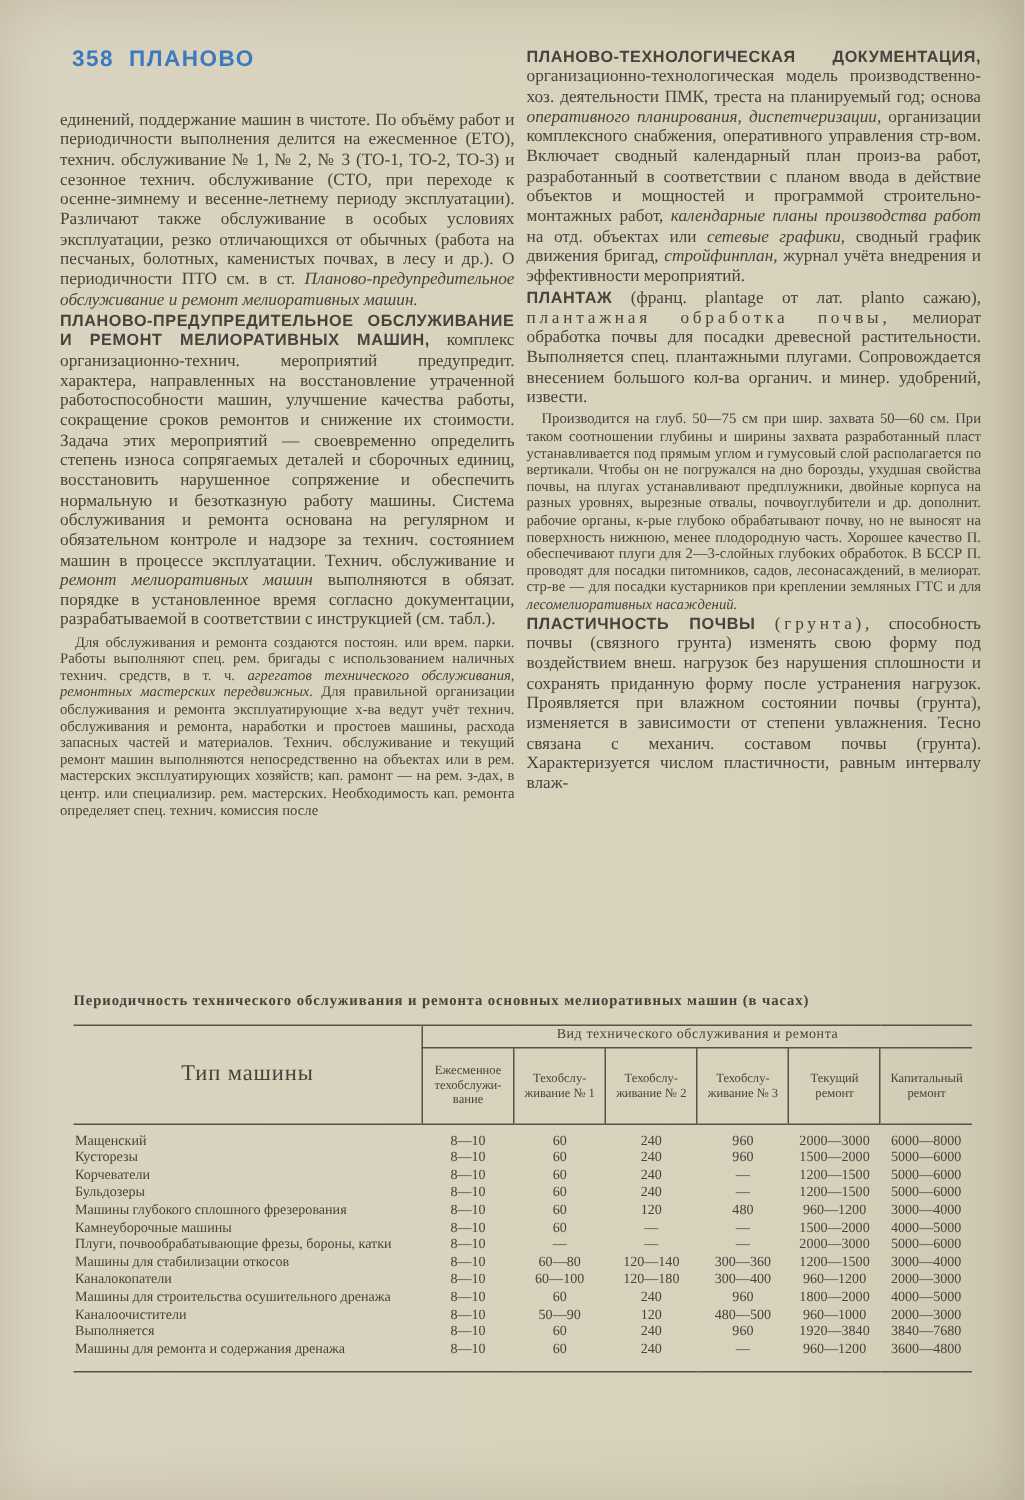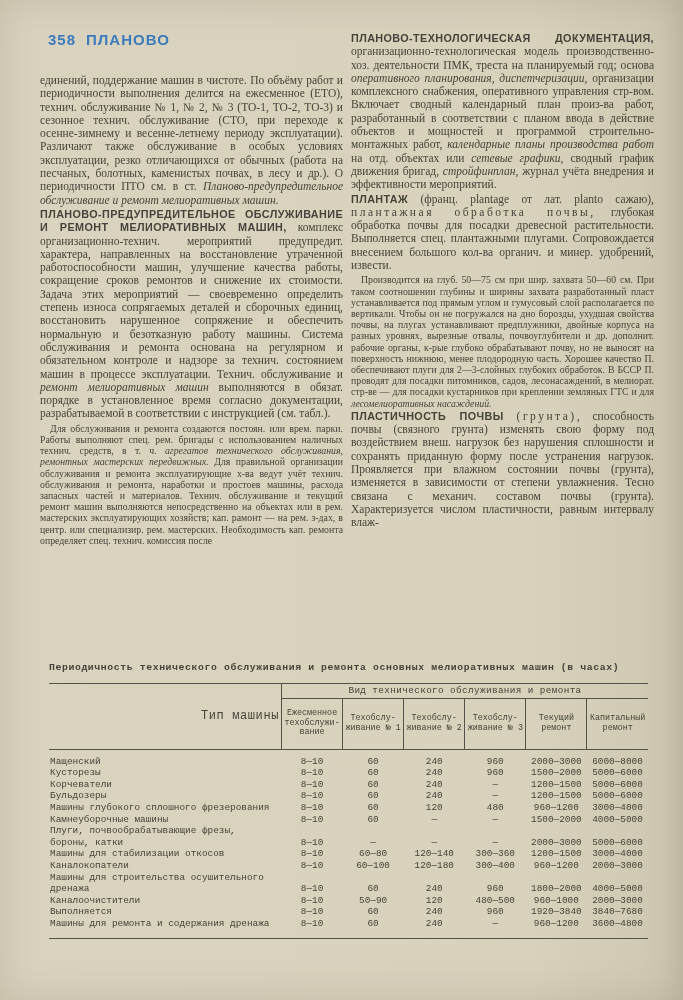--- a/index.html
+++ b/index.html
@@ -26,33 +26,33 @@
   .entry{margin-top:1px;}
   .term{
     font-family:"Liberation Sans", sans-serif;
     font-weight:bold;font-size:10.8px;letter-spacing:.4px;
   }
   .i{font-style:italic;}
   .sp{letter-spacing:2.5px;}
   .sig{float:right;font-style:italic;}
   .small{font-size:9.8px;line-height:11.2px;text-indent:10px;margin-top:2px;}
   
-  .table-block{position:absolute;left:49px;top:662px;width:599px;font-family:Liberation Mono, monospace;}
+  .table-block{position:absolute;left:49px;top:662px;width:599px;}
   .table-title{
     font-weight:bold;font-size:9.8px;letter-spacing:.6px;
     margin-bottom:10px;white-space:nowrap;
   }
   table{border-collapse:collapse;width:100%;table-layout:fixed;}
   thead{border-top:1.5px solid #55524a;}
   th{
     font-weight:normal;font-size:8.4px;line-height:9.6px;
     padding:2px 2px;vertical-align:middle;text-align:center;
     hyphens:manual;
   }
-  th.machine{width:228px;font-size:12px;letter-spacing:.6px;border-right:1px solid #55524a;text-align:right;}
+  th.machine{width:228px;font-size:15px;letter-spacing:.6px;border-right:1px solid #55524a;}
   th.group{border-bottom:1px solid #55524a;font-size:9.3px;letter-spacing:.4px;}
   tr.subhead th + th{border-left:1px solid #55524a;}
   tr.subhead th{height:46px;}
   tbody{border-top:1.5px solid #55524a;border-bottom:1.5px solid #55524a;}
   tbody:before{content:"";display:block;height:6px;}
   td{
     font-size:9.4px;line-height:11.6px;
     text-align:center;vertical-align:bottom;padding:0 1px;
   }
   td.machine{text-align:left;padding-right:6px;}
@@ -68,21 +68,21 @@
   </div>
 
   <div class="col col-left">
     <p><span>единений, поддержание машин в чистоте. По объёму работ и периодичности выполнения делится на ежесменное (ЕТО), технич. обслуживание № 1, № 2, № 3 (ТО-1, ТО-2, ТО-3) и сезонное технич. обслуживание (СТО, при переходе к осенне-зимнему и весенне-летнему периоду эксплуатации). Различают также обслуживание в особых условиях эксплуатации, резко отличающихся от обычных (работа на песчаных, болотных, каменистых почвах, в лесу и др.). О периодичности ПТО см. в ст. </span><span class="i">Планово-предупредительное обслуживание и ремонт мелиоративных машин.</span></p>
     <p class="entry"><span class="term">ПЛАНОВО-ПРЕДУПРЕДИТЕЛЬНОЕ ОБСЛУЖИВАНИЕ И РЕМОНТ МЕЛИОРАТИВНЫХ МАШИН,</span><span><span> комплекс организационно-технич. мероприятий предупредит. характера, направленных на восстановление утраченной работоспособности машин, улучшение качества работы, сокращение сроков ремонтов и снижение их стоимости. Задача этих мероприятий — своевременно определить степень износа сопрягаемых деталей и сборочных единиц, восстановить нарушенное сопряжение и обеспечить нормальную и безотказную работу машины. Система обслуживания и ремонта основана на регулярном и обязательном контроле и надзоре за технич. состоянием машин в процессе эксплуатации. Технич. обслуживание и </span><span class="i">ремонт мелиоративных машин</span><span> выполняются в обязат. порядке в установленное время согласно документации, разрабатываемой в соответствии с инструкцией (см. табл.).</span></span></p>
     <p class="small"><span>Для обслуживания и ремонта создаются постоян. или врем. парки. Работы выполняют спец. рем. бригады с использованием наличных технич. средств, в т. ч. </span><span class="i">агрегатов технического обслуживания, ремонтных мастерских передвижных.</span><span> Для правильной организации обслуживания и ремонта эксплуатирующие х-ва ведут учёт технич. обслуживания и ремонта, наработки и простоев машины, расхода запасных частей и материалов. Технич. обслуживание и текущий ремонт машин выполняются непосредственно на объектах или в рем. мастерских эксплуатирующих хозяйств; кап. рамонт — на рем. з-дах, в центр. или специализир. рем. мастерских. Необходимость кап. ремонта определяет спец. технич. комиссия после</span></p>
   </div>
 
   <div class="col col-right">
     <p class="entry"><span class="term">ПЛАНОВО-ТЕХНОЛОГИЧЕСКАЯ ДОКУМЕНТАЦИЯ,</span><span><span> организационно-технологическая модель производственно-хоз. деятельности ПМК, треста на планируемый год; основа </span><span class="i">оперативного планирования, диспетчеризации,</span><span> организации комплексного снабжения, оперативного управления стр-вом. Включает сводный календарный план произ-ва работ, разработанный в соответствии с планом ввода в действие объектов и мощностей и программой строительно-монтажных работ, </span><span class="i">календарные планы производства работ</span><span> на отд. объектах или </span><span class="i">сетевые графики</span><span>, сводный график движения бригад, </span><span class="i">стройфинплан</span><span>, журнал учёта внедрения и эффективности мероприятий.</span></span></p>
-    <p class="entry"><span class="term">ПЛАНТАЖ</span><span><span> (франц. plantage от лат. planto сажаю), </span><span class="sp">плантажная обработка почвы</span><span>, глубокая обработка почвы для посадки древесной растительности. Выполняется спец. плантажными плугами. Сопровождается внесением большого кол-ва органич. и минер. удобрений, извести.</span></span></p>
+    <p class="entry"><span class="term">ПЛАНТАЖ</span><span><span> (франц. plantage от лат. planto сажаю), </span><span class="sp">плантажная обработка почвы</span><span>, мелиорат обработка почвы для посадки древесной растительности. Выполняется спец. плантажными плугами. Сопровождается внесением большого кол-ва органич. и минер. удобрений, извести.</span></span></p>
     <p class="small"><span>Производится на глуб. 50—75 см при шир. захвата 50—60 см. При таком соотношении глубины и ширины захвата разработанный пласт устанавливается под прямым углом и гумусовый слой располагается по вертикали. Чтобы он не погружался на дно борозды, ухудшая свойства почвы, на плугах устанавливают предплужники, двойные корпуса на разных уровнях, вырезные отвалы, почвоуглубители и др. дополнит. рабочие органы, к-рые глубоко обрабатывают почву, но не выносят на поверхность нижнюю, менее плодородную часть. Хорошее качество П. обеспечивают плуги для 2—3-слойных глубоких обработок. В БССР П. проводят для посадки питомников, садов, лесонасаждений, в мелиорат. стр-ве — для посадки кустарников при креплении земляных ГТС и для </span><span class="i">лесомелиоративных насаждений.</span></p>
     <p class="entry"><span class="term">ПЛАСТИЧНОСТЬ ПОЧВЫ</span><span><span> </span><span class="sp">(грунта)</span><span>, способность почвы (связного грунта) изменять свою форму под воздействием внеш. нагрузок без нарушения сплошности и сохранять приданную форму после устранения нагрузок. Проявляется при влажном состоянии почвы (грунта), изменяется в зависимости от степени увлажнения. Тесно связана с механич. составом почвы (грунта). Характеризуется числом пластичности, равным интервалу влаж-</span></span></p>
   </div>
 
   <div class="table-block">
     <div class="table-title">Периодичность технического обслуживания и ремонта основных мелиоративных машин (в часах)</div>
     <table>
       <thead>
         <tr>
           <th class="machine" rowspan="2">Тип машины</th>

